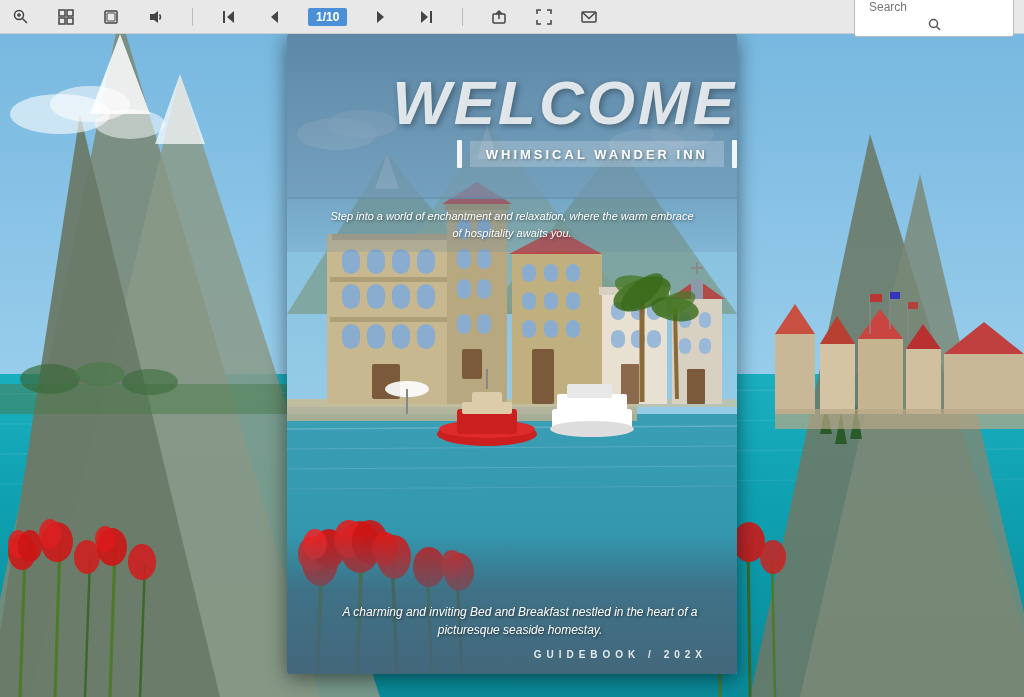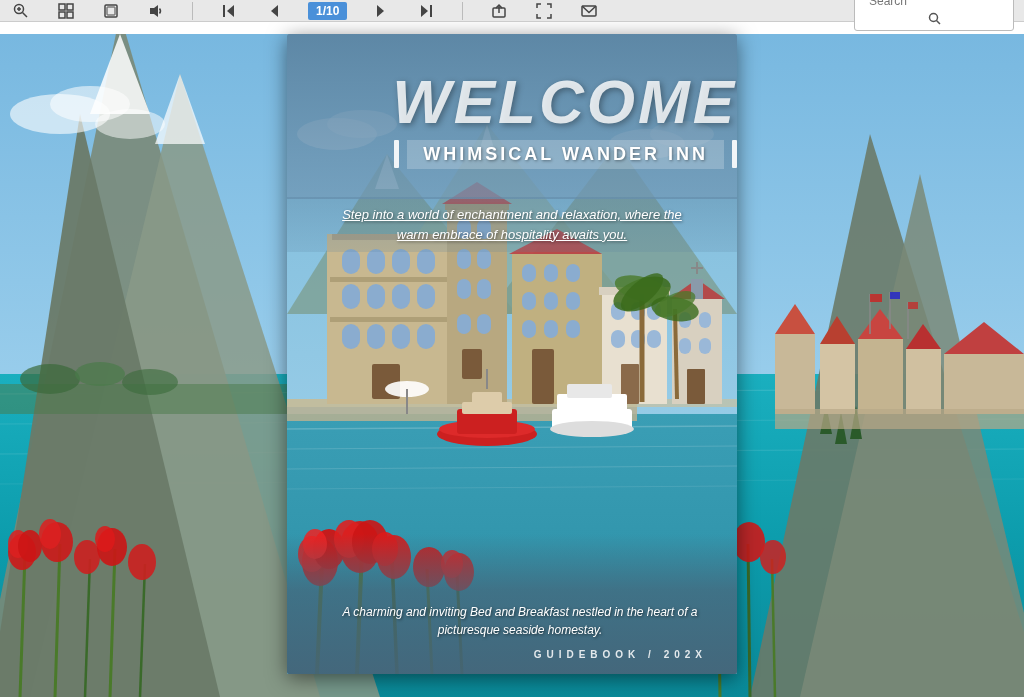--- a/index.html
+++ b/index.html
@@ -10,21 +10,21 @@
       font-family: Arial, sans-serif;
       position: relative;
     }
 
     
     .toolbar {
       position: absolute;
       top: 0;
       left: 0;
       right: 0;
-      height: 22px;
+      height: 34px;
       background: #e8e8e8;
       border-bottom: 1px solid #ccc;
       display: flex;
       align-items: center;
       padding: 0 10px;
       gap: 23px;
       z-index: 100;
     }
     .toolbar-btn {
       width: 22px;
@@ -485,28 +485,28 @@
       <rect x="0" y="163" width="450" height="55" fill="url(#subGrad)"></rect>
 
       <rect x="0" y="500" width="450" height="140" fill="url(#bookBottomGrad)"></rect>
     </svg>
 
     <div style="position:absolute;top:0;left:0;right:0;height:165px;display:flex;flex-direction:column;align-items:flex-end;justify-content:center;z-index:10;">
       <div style="font-size:62px;font-weight:900;color:rgba(255,255,255,0.82);font-family:'Arial Black',Arial,sans-serif;letter-spacing:3px;text-shadow:2px 2px 6px rgba(0,0,0,0.35);font-style:italic;line-height:0.9;margin-top:10px;">WELCOME</div>
       <div style="display:flex;align-items:center;margin-top:10px;gap:8px;">
         <div style="width:5px;height:28px;background:white;opacity:0.9;border-radius:1px;"></div>
         <div style="background:rgba(255,255,255,0.22);padding:4px 16px;">
-          <span style="font-size:18px;font-weight:700;color:white;letter-spacing:3px;text-transform:uppercase;text-shadow:1px 1px 3px rgba(0,0,0,0.4);">WHIMSICAL WANDER INN</span>
+          <span style="font-size:13px;font-weight:700;color:white;letter-spacing:3px;text-transform:uppercase;text-shadow:1px 1px 3px rgba(0,0,0,0.4);">WHIMSICAL WANDER INN</span>
         </div>
         <div style="width:5px;height:28px;background:white;opacity:0.9;border-radius:1px;"></div>
       </div>
     </div>
 
     <div style="position:absolute;top:163px;left:0;right:0;height:55px;display:flex;align-items:center;justify-content:center;z-index:10;padding:0 40px;">
-      <p style="color:white;font-size:13px;font-style:italic;line-height:1.5;text-shadow:1px 1px 3px rgba(0,0,0,0.5);text-align:center;text-decoration:underline;">Step into a world of enchantment and relaxation, where the warm embrace of hospitality awaits you.</p>
+      <p style="color:white;font-size:11px;font-style:italic;line-height:1.5;text-shadow:1px 1px 3px rgba(0,0,0,0.5);text-align:center;">Step into a world of enchantment and relaxation, where the warm embrace of hospitality awaits you.</p>
     </div>
 
     <div style="position:absolute;bottom:0;left:16px;right:0;height:120px;z-index:10;display:flex;flex-direction:column;justify-content:flex-end;padding:12px 30px 14px;">
       <p style="color:white;font-size:12px;font-style:italic;text-align:center;line-height:1.5;text-shadow:1px 1px 3px rgba(0,0,0,0.6);margin-bottom:10px;">A charming and inviting Bed and Breakfast nestled in the heart of a picturesque seaside homestay.</p>
       <p style="text-align:right;color:rgba(255,255,255,0.85);font-size:10px;letter-spacing:5px;text-transform:uppercase;font-weight:bold;">GUIDEBOOK / 202X</p>
     </div>
   </div>
 
 </div>
 

